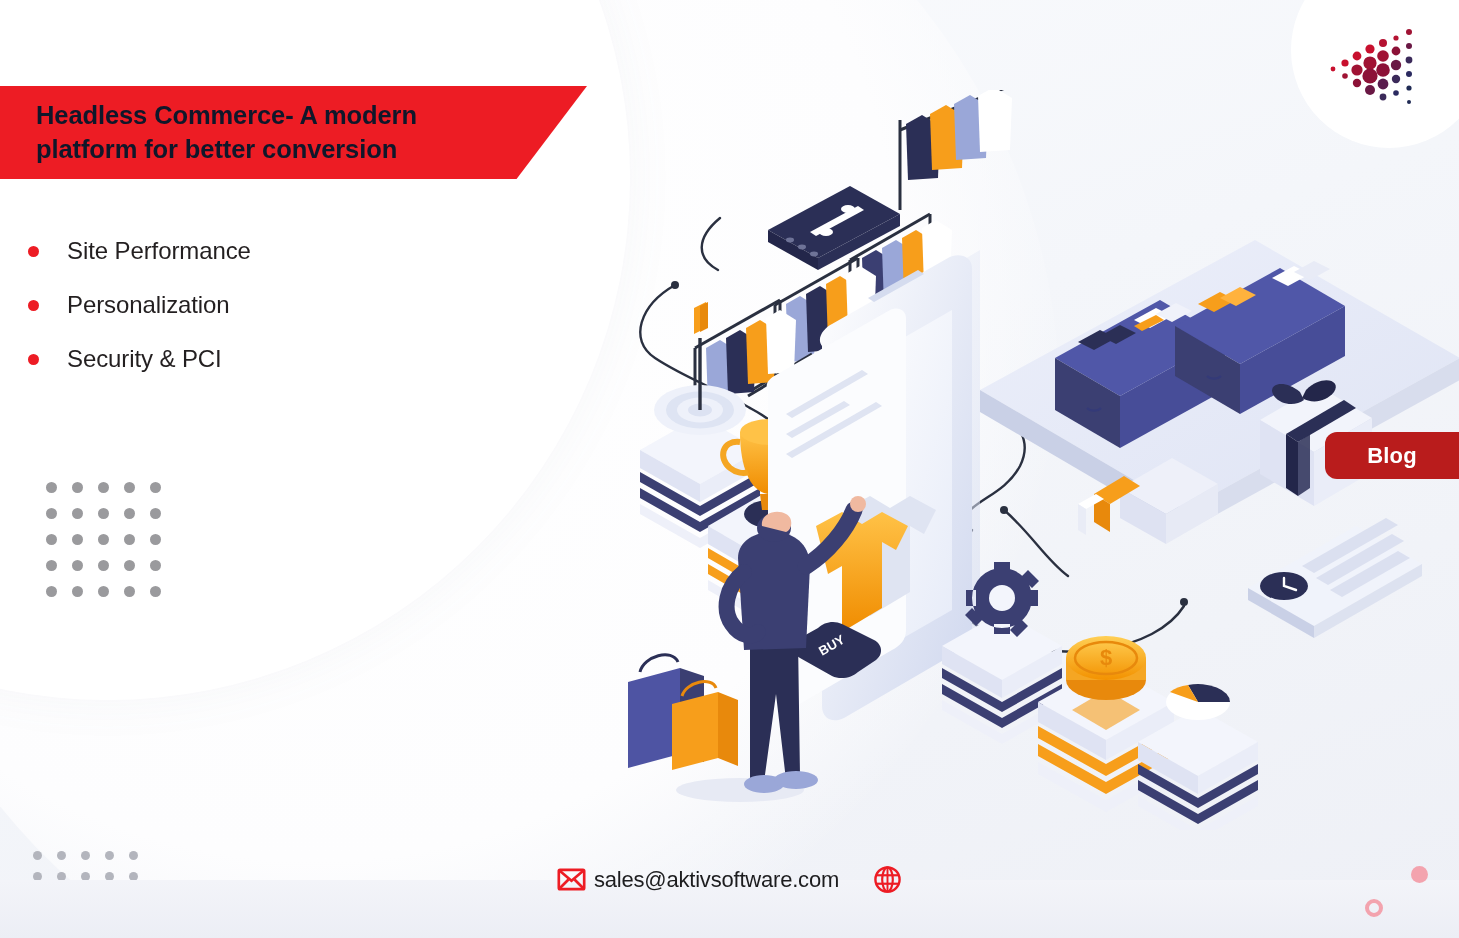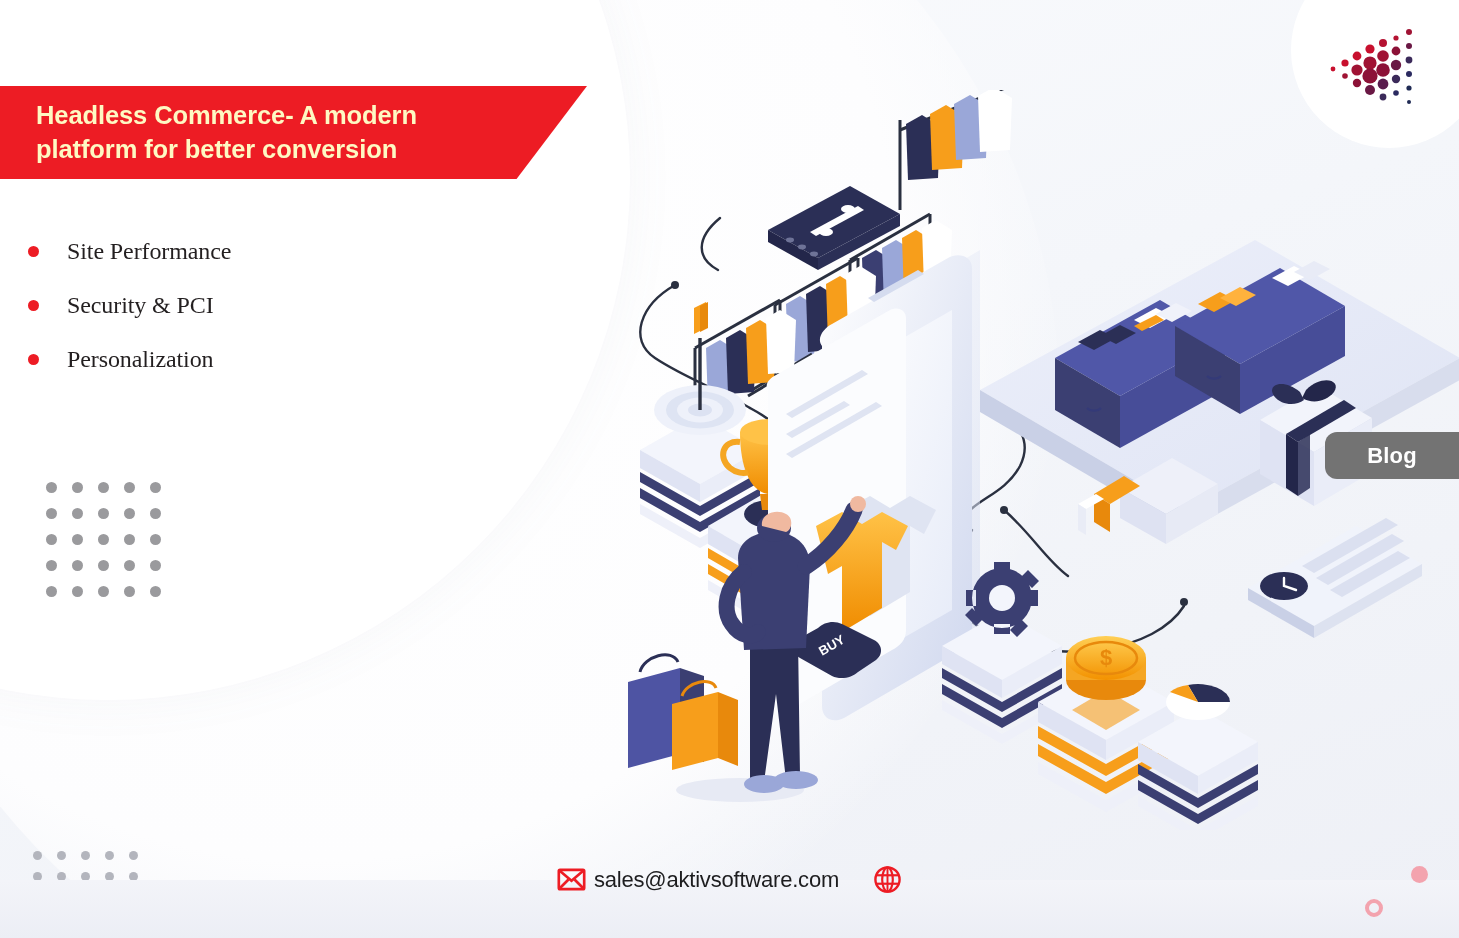--- a/index.html
+++ b/index.html
@@ -42,37 +42,36 @@
   .title-banner {
     position:absolute; left:0; top:86px;
     width:587px; height:93px;
     background:#ed1c24;
     display:flex; align-items:center;
     padding:0 36px;
     clip-path:polygon(0 0, 100% 0, 88% 100%, 0 100%);
     border-bottom-right-radius:26px;
   }
   .title-banner .title-text {
-    color:#fef9c3;
+    color:#0f172a;
     font-size:25.5px;
     font-weight:bold;
     line-height:1.33;
     letter-spacing:-0.1px;
     max-width:430px;
   }
 
   
   .bullets {
     position:absolute; left:28px; top:224px;
     width:430px;
   }
   .bullet-row {
     display:flex; align-items:center;
     height:54px;
-    font-family:Liberation Serif, serif;
   }
   .bullet-dot {
     width:11px; height:11px; border-radius:50%;
     background:#ed1c24;
     margin-right:28px;
     flex:none;
   }
   .bullet-label {
     font-size:24px;
     color:#231f20;
@@ -94,21 +93,21 @@
     position:absolute; right:-28px; top:-48px;
     width:196px; height:196px; border-radius:50%;
     background:#ffffff;
   }
   .logo-mark { position:absolute; right:22px; top:18px; width:108px; height:108px; }
 
   
   .blog-tab {
     position:absolute; right:0; top:432px;
     height:47px; min-width:134px;
-    background:#737373;
+    background:#b91c1c;
     border-top-left-radius:12px;
     border-bottom-left-radius:12px;
     display:flex; align-items:center; justify-content:center;
     padding:0 26px;
   }
   .blog-tab .blog-label {
     color:#ffffff; font-size:22px; font-weight:bold; letter-spacing:0.2px;
   }
 
   
@@ -468,25 +467,25 @@
     <div class="title-text">Headless Commerce- A modern platform for better conversion</div>
   </div>
 
   <div class="bullets">
     <div class="bullet-row">
       <span class="bullet-dot"></span>
       <span class="bullet-label">Site Performance</span>
     </div>
     <div class="bullet-row">
       <span class="bullet-dot"></span>
-      <span class="bullet-label">Security &amp; PCI</span>
+      <span class="bullet-label">Personalization</span>
     </div>
     <div class="bullet-row">
       <span class="bullet-dot"></span>
-      <span class="bullet-label">Personalization</span>
+      <span class="bullet-label">Security &amp; PCI</span>
     </div>
   </div>
 
   <div class="dot-grid dot-grid-mid">
     <i></i>
       <i></i>
       <i></i>
       <i></i>
       <i></i>
     <i></i>

